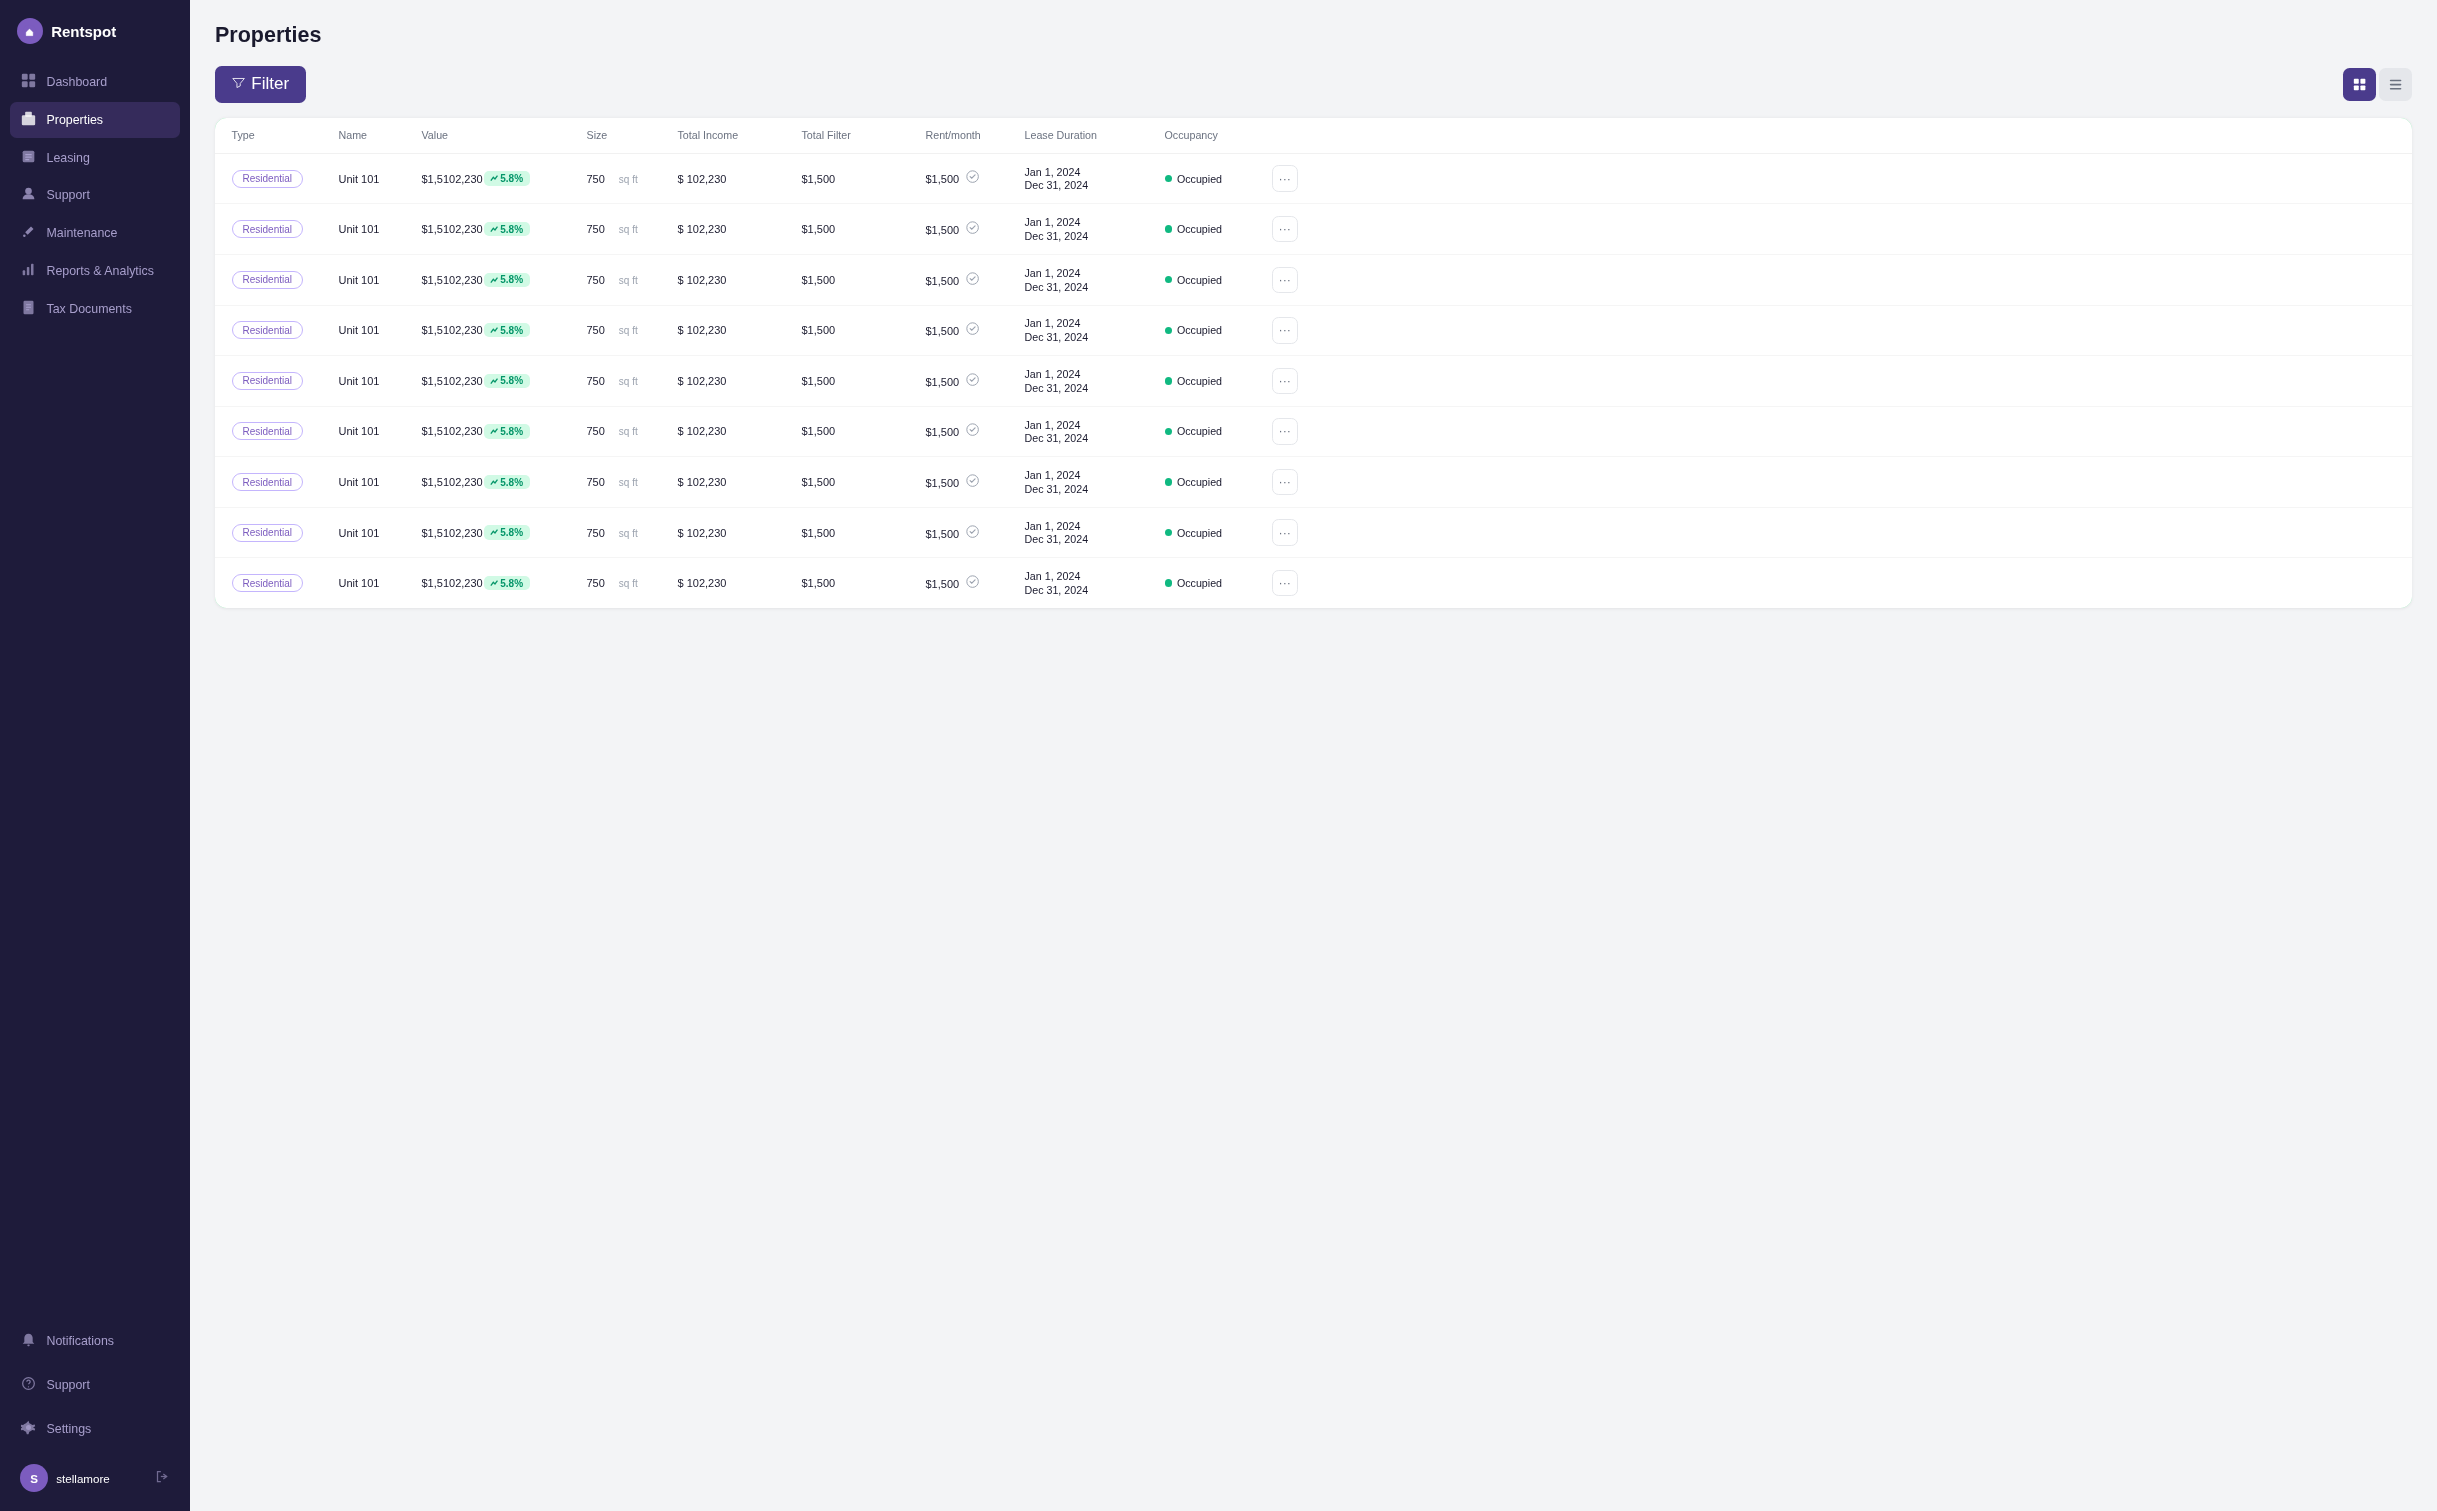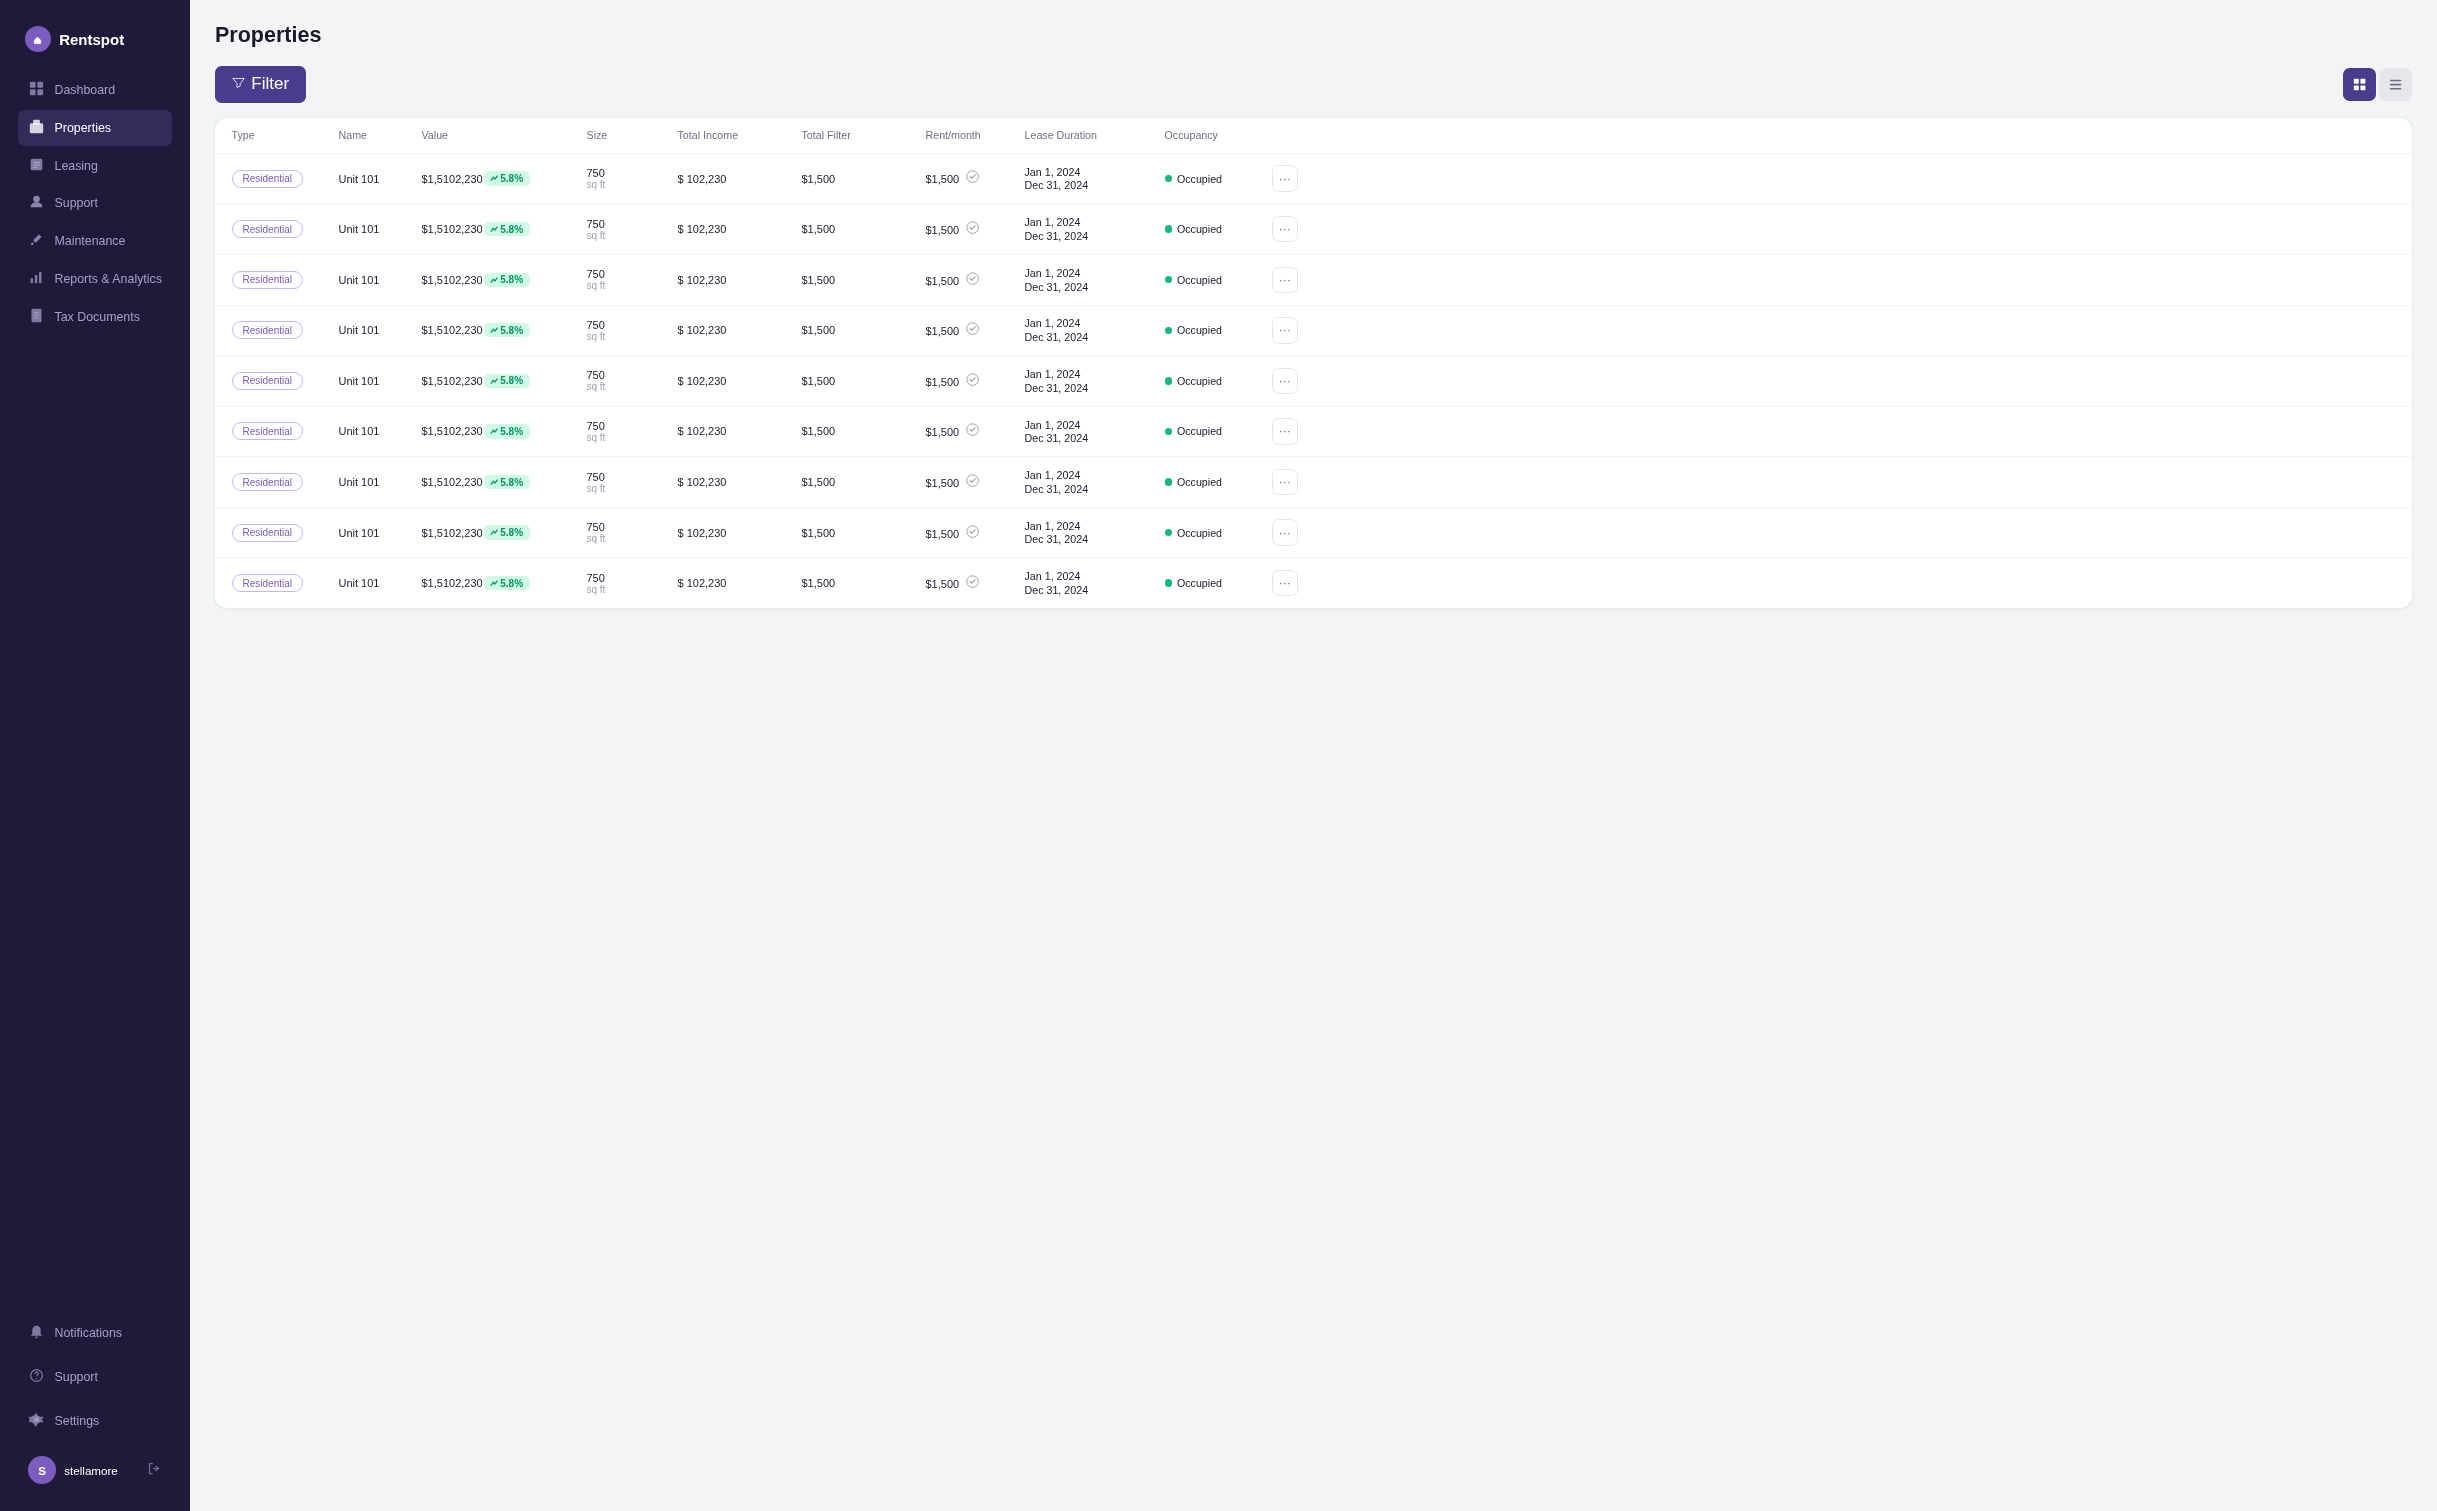--- a/index.html
+++ b/index.html
@@ -5,21 +5,21 @@
     * { box-sizing: border-box; margin: 0; padding: 0; }
     body { font-family: -apple-system, BlinkMacSystemFont, 'Segoe UI', sans-serif; background: #f3f4f6; display: flex; height: 100vh; overflow: hidden; }
 
     
     .sidebar {
       width: 190px;
       min-width: 190px;
       background: #1e1b3a;
       display: flex;
       flex-direction: column;
-      padding: 8px;
+      padding: 0;
       height: 100vh;
       color: #fff;
     }
     .sidebar-logo {
       display: flex;
       align-items: center;
       gap: 8.3px;
       padding: 18px 16.5px 20px;
     }
     .logo-icon {
@@ -203,21 +203,21 @@
       color: #059669;
       border-radius: 5px;
       padding: 1.7px 6.6px;
       font-size: 10px;
       font-weight: 600;
       display: flex;
       align-items: center;
       gap: 1.7px;
     }
 
-    .size-cell { display: flex; align-items: baseline; gap: 0; flex-direction: column; }
+    .size-cell { display: flex; align-items: baseline; gap: 14px; }
     .size-unit { color: #9ca3af; font-size: 10px; }
 
     .check-icon { color: #6b7280; font-size: 13.2px; margin-left: 3.3px; }
 
     .lease-dates { display: flex; flex-direction: column; gap: 1.7px; }
     .lease-date { font-size: 10.7px; color: #1a1a2e; }
 
     .status-occupied {
       display: flex;
       align-items: center;

